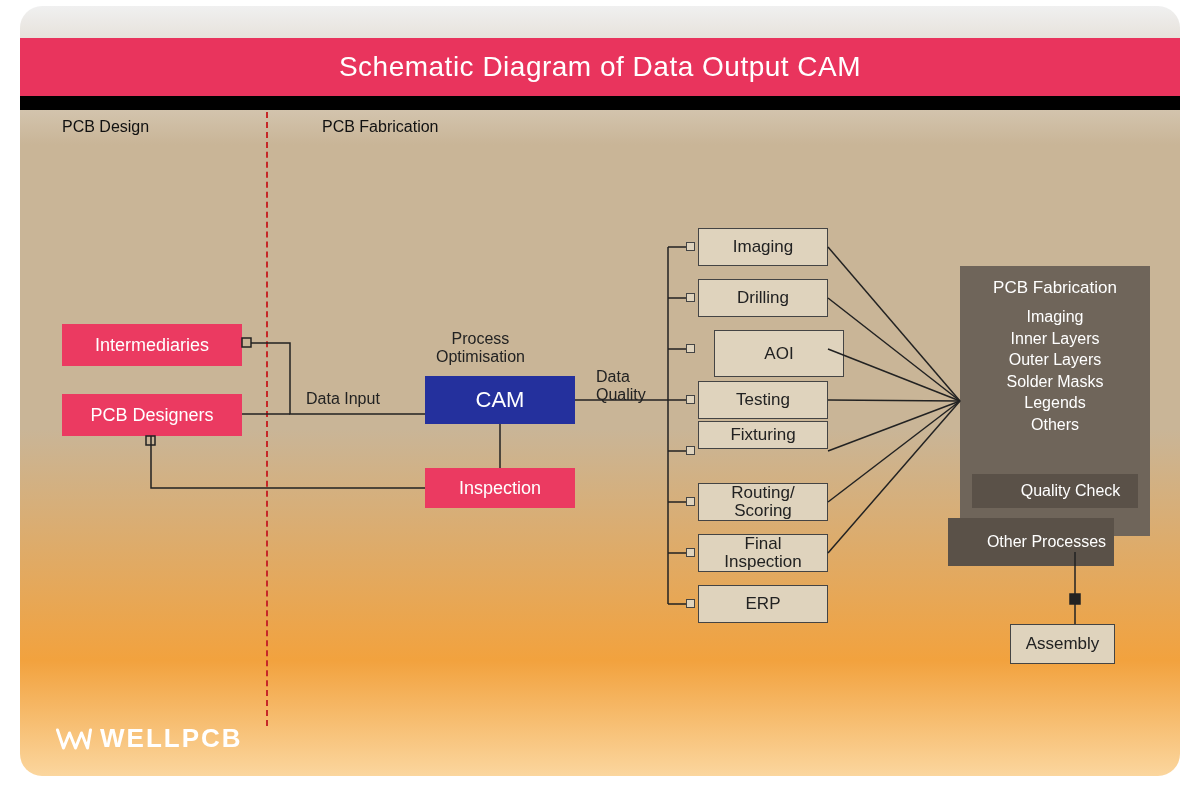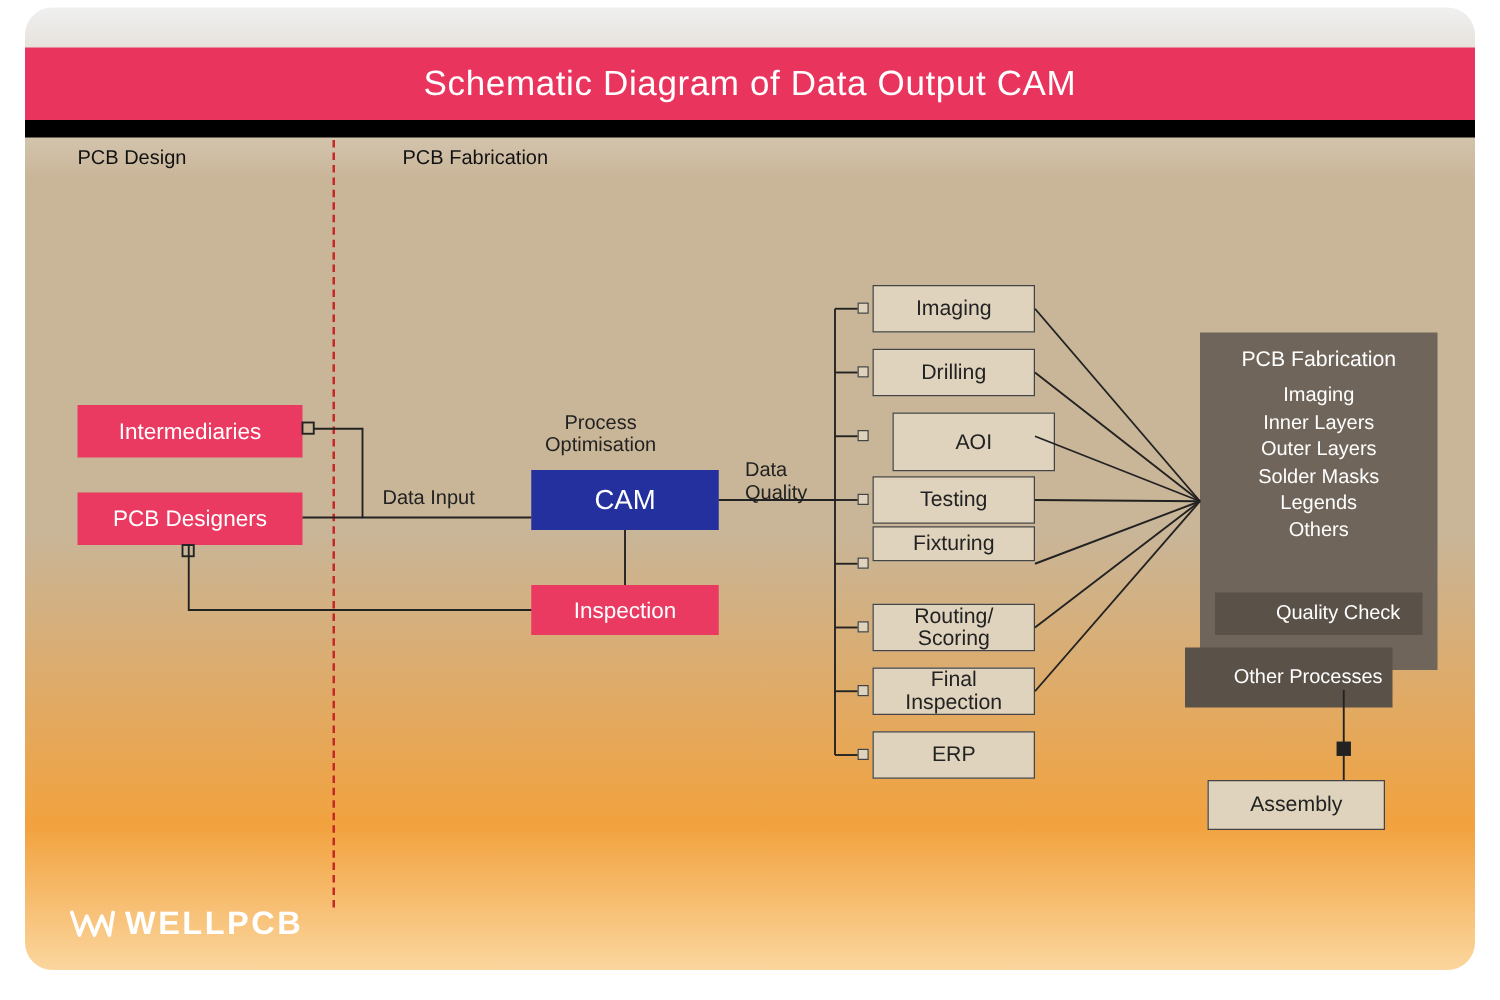--- a/index.html
+++ b/index.html
@@ -110,21 +110,21 @@
     <div class="hdr">PCB Fabrication</div>
     <div class="line">Imaging</div>
     <div class="line">Inner Layers</div>
     <div class="line">Outer Layers</div>
     <div class="line">Solder Masks</div>
     <div class="line">Legends</div>
     <div class="line">Others</div>
   </div>
   <div class="side-btn" style="left:952px; top:468px; width:166px; height:34px">Quality Check</div>
   <div class="side-btn" style="left:928px; top:512px; width:166px; height:48px">Other Processes</div>
-  <div class="mbox" style="left:946px; top:618px; width:142px; height:40px">Assembly</div>
+  <div class="mbox" style="left:990px; top:618px; width:105px; height:40px">Assembly</div>
 
   <svg class="wires">
     <g stroke="#222" stroke-width="1.5" fill="none">
 
       <rect x="222" y="332" width="9" height="9" fill="#c9b597"></rect>
       <path d="M231 337 H270 V408 H 405"></path>
 
       <rect x="126" y="430" width="9" height="9" fill="#c9b597"></rect>
       <path d="M131 430 V482 H405"></path>
 

